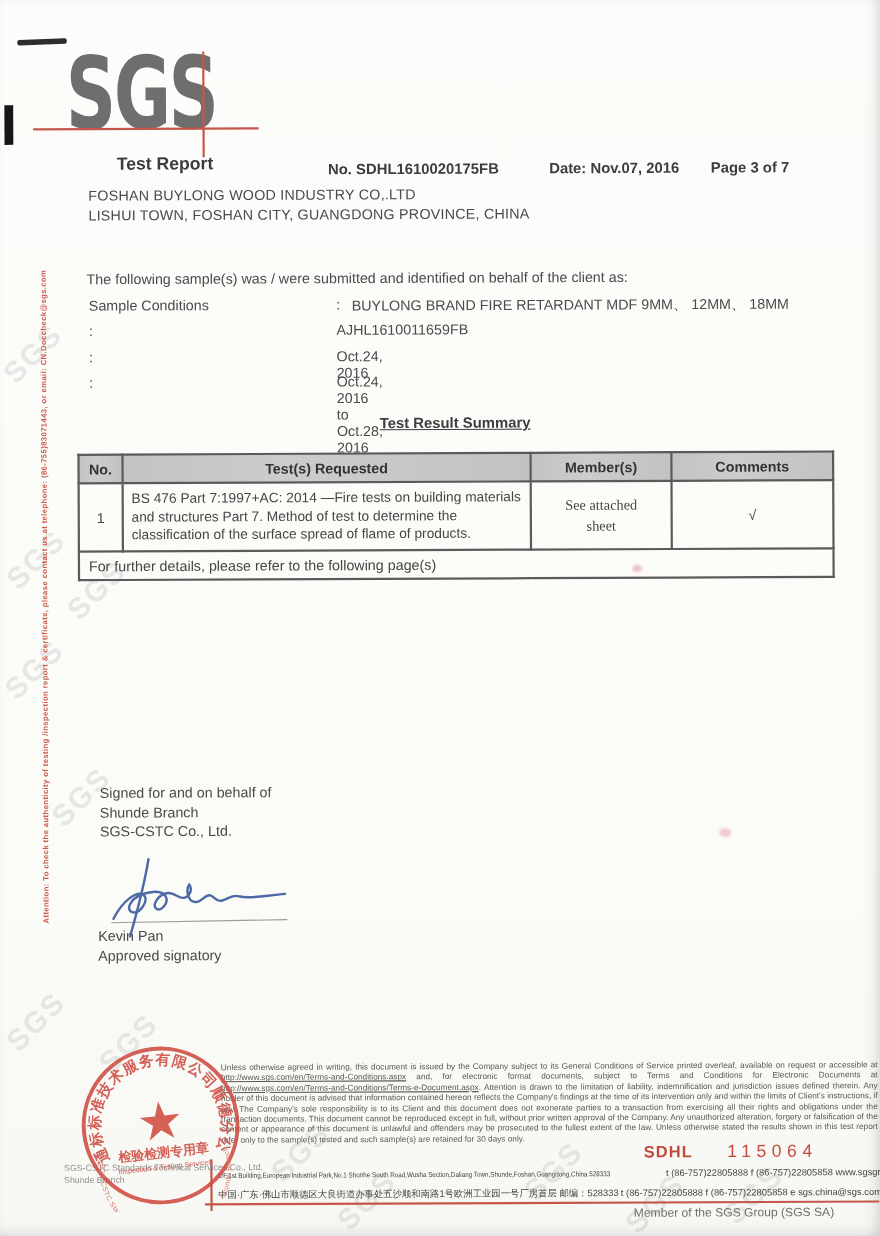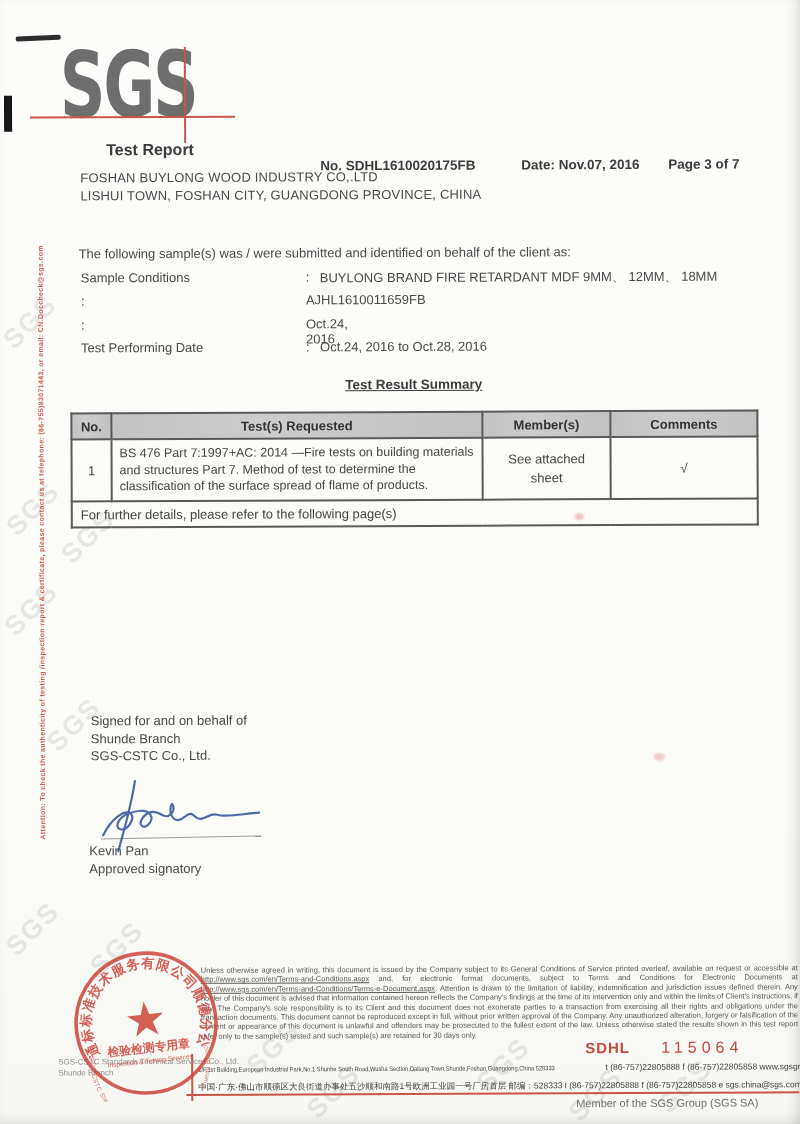--- a/index.html
+++ b/index.html
@@ -26,34 +26,34 @@
   .artifact-bar{position:absolute;left:6px;top:94px;width:8px;height:36px;background:#161616;z-index:3;}
   
   .logo{
     position:absolute;left:62px;top:50px;font-size:88px;line-height:66px;font-weight:bold;
     font-family:"DejaVu Sans","Liberation Sans",sans-serif;color:#6e6e6e;
     letter-spacing:-3px;transform:scale(0.72,1.04);transform-origin:top left;z-index:2;
   }
   .cropline{position:absolute;background:#c5574a;z-index:2;}
   
   .title{position:absolute;left:108px;top:140px;font-size:16px;font-weight:bold;color:#3c3c3c;z-index:2;}
-  .hmeta{position:absolute;top:158px;font-size:13.5px;font-weight:bold;color:#3c3c3c;z-index:2;margin-left:22px;}
+  .hmeta{position:absolute;top:146px;font-size:13.5px;font-weight:bold;color:#3c3c3c;z-index:2;}
   .client{position:absolute;left:82px;top:168px;font-size:13px;line-height:18px;color:#4a4a4a;letter-spacing:.2px;z-index:2;}
   .intro{position:absolute;left:80px;top:245px;font-size:13px;color:#4a4a4a;z-index:2;}
   .fields{position:absolute;left:82px;top:269px;z-index:2;}
   .frow{display:grid;grid-template-columns:225px 14px auto;height:23.3px;font-size:13px;color:#4a4a4a;align-items:start;}
   .rs-title{position:absolute;left:72px;top:377px;width:685px;text-align:center;font-size:13.5px;font-weight:bold;color:#3d3d3d;text-decoration:underline;z-index:2;}
   
   .tbl{position:absolute;left:71px;top:411px;z-index:2;border-collapse:collapse;width:686px;table-layout:fixed;}
   .tbl th,.tbl td{border:2px solid #5a5a5a;color:#454545;}
   .tbl th{background:linear-gradient(90deg,#c3c3c3,#cccccc 40%,#c2c2c2);font-size:13px;font-weight:bold;color:#333;height:22px;padding:1px 2px;}
   .td-no{text-align:center;font-size:13px;}
   .td-test{font-size:12.5px;line-height:16.5px;padding:2px 7px;}
   .td-result{text-align:center;font-size:13px;line-height:19px;}
-  .td-result span{display:inline-block;max-width:95px;}
+  .td-result span{display:inline-block;max-width:95px;font-family:Liberation Serif, serif;}
   .td-comment{text-align:center;font-size:13px;color:#97979f;}
   .td-footer{font-size:13px;padding:2px 8px;height:20px;}
   
   .signed{position:absolute;left:90px;top:711px;font-size:13px;line-height:17.5px;color:#4a4a4a;z-index:2;}
   .sig-svg{position:absolute;left:90px;top:776px;z-index:3;}
   .sig-line{position:absolute;left:100px;top:836px;width:160px;height:1.3px;background:#9c9c9c;transform:rotate(-0.8deg);z-index:2;}
   .sig-name{position:absolute;left:88px;top:841px;font-size:13px;line-height:18px;color:#4a4a4a;z-index:2;}
   
   .legal{position:absolute;left:199px;top:965px;width:597px;font-size:7.5px;line-height:9.4px;color:#585858;text-align:justify;z-index:2;}
   .legal .u{text-decoration:underline;}
@@ -125,21 +125,20 @@
       </div>
       <div class="frow">
         <span>:</span>
         <span>AJHL1610011659FB</span>
       </div>
       <div class="frow">
         <span>:</span>
         <span>Oct.24, 2016</span>
       </div>
       <div class="frow">
-        <span>Test Performing Date</span>
         <span>:</span>
         <span>Oct.24, 2016 to Oct.28, 2016</span>
       </div>
     </div>
 
     <div class="rs-title">Test Result Summary</div>
     <table class="tbl">
       <colgroup>
           <col style="width:40px">
           <col style="width:371px">

